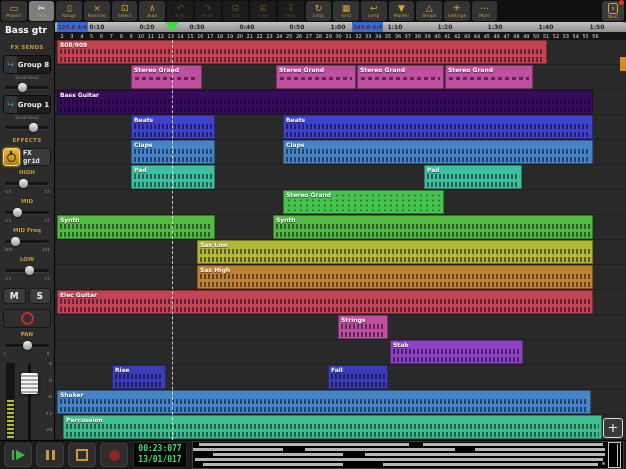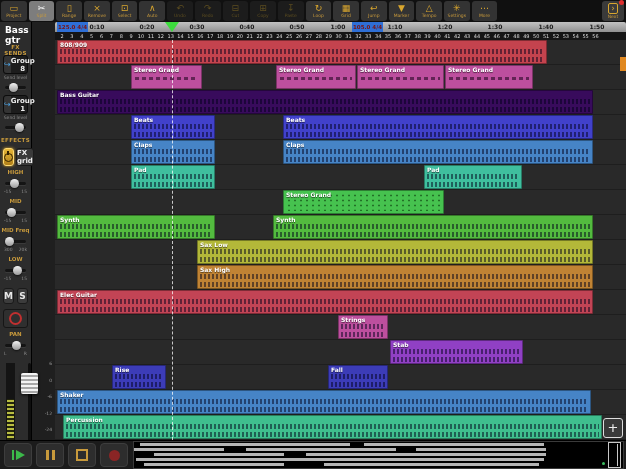--- a/index.html
+++ b/index.html
@@ -39,33 +39,33 @@
   .wf{position:absolute;left:2px;right:2px;height:5px;background:repeating-linear-gradient(90deg,rgba(0,0,25,.5) 0 2px,transparent 2px 4px);}
   .wf.t{top:8px}.wf.b{top:16px}
   .midibar{position:absolute;left:3px;right:3px;top:11px;height:3px;
            background:repeating-linear-gradient(90deg,rgba(25,0,25,.55) 0 4px,transparent 4px 7px);}
   .dotsbg{position:absolute;inset:2px;background-image:radial-gradient(rgba(0,30,0,.5) 1px,transparent 1.4px);background-size:6px 5px;}
   .playhead{position:absolute;top:0;bottom:0;width:0;border-left:1px dashed rgba(255,255,255,.75);z-index:20;}
   .add-btn{position:absolute;left:548px;top:378px;width:18px;height:18px;border:1.5px solid #ddd;border-radius:3px;
            background:rgba(70,70,70,.6);color:#eee;font-size:13px;line-height:17px;text-align:center;z-index:25;}
   .edge-ind{position:absolute;right:0;top:17px;width:6px;height:14px;background:#e08820;z-index:25;}
   
-  .sidebar{position:absolute;left:0;top:22px;width:32px;height:418px;background:#2c2c2c;border-right:1px solid #000;box-sizing:border-box;}
+  .sidebar{position:absolute;left:0;top:22px;width:55px;height:418px;background:#2c2c2c;border-right:1px solid #000;box-sizing:border-box;}
   .track-name{height:15px;padding:3px 0 0 5px;font-size:9px;font-weight:bold;color:#fff;}
   .sec-label{height:9px;margin-top:4px;text-align:center;font-size:5.5px;font-weight:bold;color:#c89a3c;letter-spacing:.3px;}
   .grp-btn{height:17px;margin:2px 3px 0 3px;background:#1d1d1d;border:1px solid #0c0c0c;border-radius:3px;display:flex;align-items:center;}
   .grp-btn .gic{width:13px;height:100%;background:#343434;border-radius:3px 0 0 3px;color:#4aa0e0;font-size:8px;
                 display:flex;align-items:center;justify-content:center;}
   .grp-btn .glb{flex:1;text-align:center;font-size:7px;font-weight:bold;color:#eee;}
   .sub-label{height:6px;margin-top:1px;text-align:center;font-size:4.5px;color:#8a8a8a;}
   .hslider{position:relative;height:12px;margin:0 3px;}
   .strk{position:absolute;left:2px;right:2px;top:5px;height:3px;background:#141414;border-radius:2px;box-shadow:0 1px 0 rgba(255,255,255,.07);}
   .sthumb{position:absolute;top:1.5px;width:9px;height:9px;border-radius:50%;background:linear-gradient(#f2f2f2,#9a9a9a);box-shadow:0 1px 2px rgba(0,0,0,.6);}
   .ends-lbls{display:flex;justify-content:space-between;height:6px;margin:0 4px;font-size:4.5px;color:#8a8a8a;line-height:6px;}
-  .fx-row{height:18px;margin:2px 3px 0 3px;display:flex;gap:2px;}
+  .fx-row{height:18px;margin:2px 3px 0 3px;display:flex;gap:2px;font-family:Liberation Mono, monospace;}
   .pwr-btn{width:17px;height:18px;background:linear-gradient(#e8b83a,#b07f18);border:1px solid #ffda70;border-radius:3px;
            box-sizing:border-box;display:flex;align-items:center;justify-content:center;box-shadow:0 0 3px #d9a62e;}
   .pwr-glyph{width:7px;height:7px;border:1.5px solid #332200;border-radius:50%;position:relative;}
   .pwr-glyph::after{content:"";position:absolute;left:2px;top:-3px;width:1.5px;height:4px;background:#332200;}
   .fxg-btn{flex:1;background:#3a3a3a;border:1px solid #1a1a1a;border-radius:3px;color:#f0f0f0;font-size:7px;font-weight:bold;
            display:flex;align-items:center;justify-content:center;}
   .eq-label{height:8px;margin-top:3px;text-align:center;font-size:5.5px;font-weight:bold;color:#c89a3c;}
   .ms-row{height:16px;margin:6px 3px 0 3px;display:flex;gap:3px;}
   .ms-btn{flex:1;background:#3c3c3c;border:1px solid #1a1a1a;border-radius:3px;color:#e8e8e8;font-size:9px;font-weight:bold;
           display:flex;align-items:center;justify-content:center;}
@@ -530,20 +530,24 @@
           <i></i>
           <i></i>
         </span>
       </div>
     <div class="tr-btn">
         <span class="stop-sq"></span>
       </div>
     <div class="tr-btn">
         <span class="rec-circ"></span>
       </div>
+    <div class="time-disp">
+      <div>00:23:077</div>
+      <div>13/01/017</div>
+    </div>
     <div class="overview" id="overview">
       <div class="ov-handle"></div>
       <div class="ov-dot"></div>
     <div class="ov-bar" style="left: 6px; top: 1px; width: 210px;"></div>
         <div class="ov-bar" style="left: 230px; top: 1px; width: 180px;"></div>
         <div class="ov-bar" style="left: 0px; top: 6px; width: 90px;"></div>
         <div class="ov-bar" style="left: 112px; top: 6px; width: 150px;"></div>
         <div class="ov-bar" style="left: 282px; top: 6px; width: 130px;"></div>
         <div class="ov-bar" style="left: 20px; top: 11px; width: 130px;"></div>
         <div class="ov-bar" style="left: 172px; top: 11px; width: 240px;"></div>

